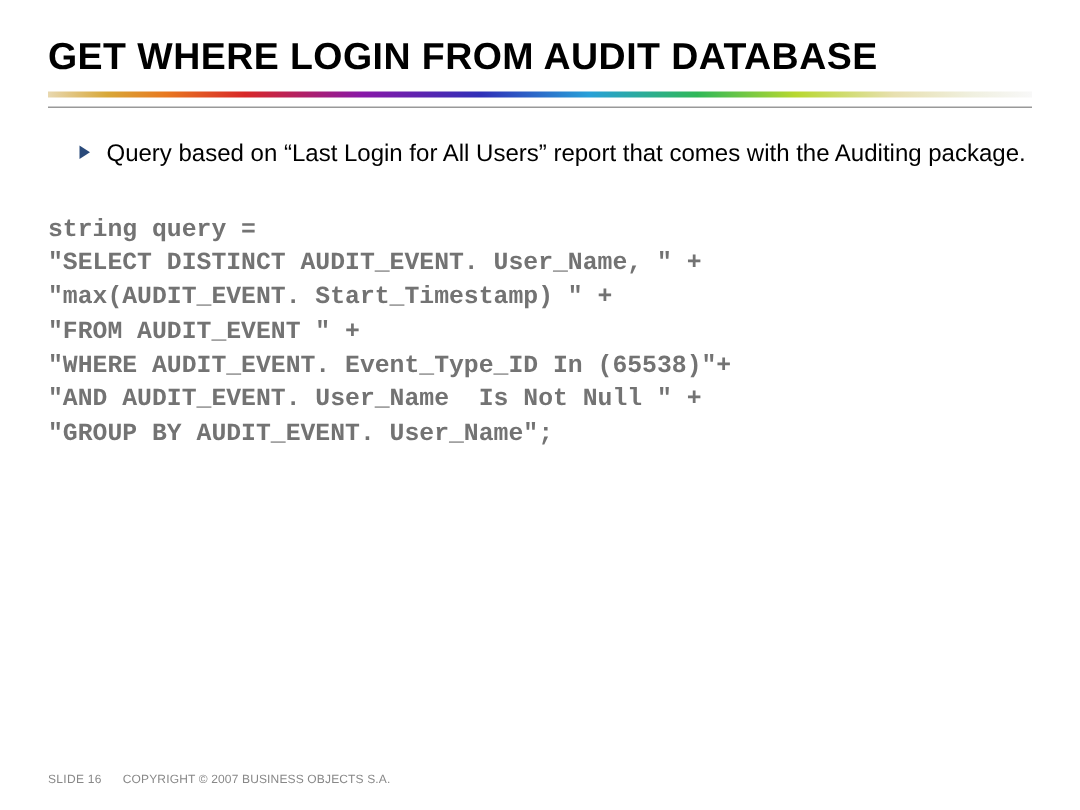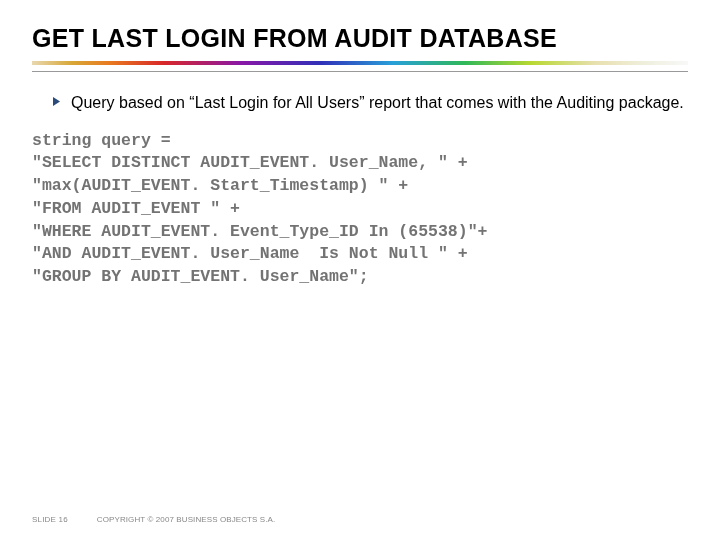--- a/index.html
+++ b/index.html
@@ -33,21 +33,21 @@
     .thin-line {
       height: 1px;
       width: 100%;
       background: #999;
       margin-bottom: 20px;
     }
     .bullet-row {
       display: flex;
       align-items: flex-start;
       margin-left: 20px;
-      margin-bottom: 16px;
+      margin-bottom: 28px;
     }
     .bullet-icon {
       flex-shrink: 0;
       margin-top: 4px;
       margin-right: 8px;
     }
     .bullet-icon svg { display: block; }
     .bullet-text {
       font-size: 16px;
       color: #000;
@@ -61,38 +61,38 @@
       line-height: 1.38;
       white-space: pre;
       margin-left: 0;
     }
     .footer {
       position: absolute;
       bottom: 16px;
       left: 32px;
       display: flex;
       align-items: center;
-      gap: 29px;
+      gap: 14px;
     }
     .footer .slide-num {
       font-size: 8px;
       color: #888;
       letter-spacing: 0.2px;
     }
     .footer .copyright {
       font-size: 8px;
       color: #888;
       letter-spacing: 0.1px;
     }
   </style>
 </head>
 <body>
 
 <div class="slide">
-  <h1 class="title">GET LAST LOGIN FROM AUDIT DATABASE</h1>
+  <h1 class="title">GET WHERE LOGIN FROM AUDIT DATABASE</h1>
   <div class="rainbow-bar"></div>
   <div class="thin-line"></div>
 
   <div class="bullet-row">
     <span class="bullet-icon">
       <svg width="11" height="11" viewBox="0 0 11 11">
         <polygon points="1,1 8,5.5 1,10" fill="#2a4a7a"></polygon>
       </svg>
     </span>
     <span class="bullet-text">Query based on “Last Login for All Users” report that comes with the Auditing package.</span>

